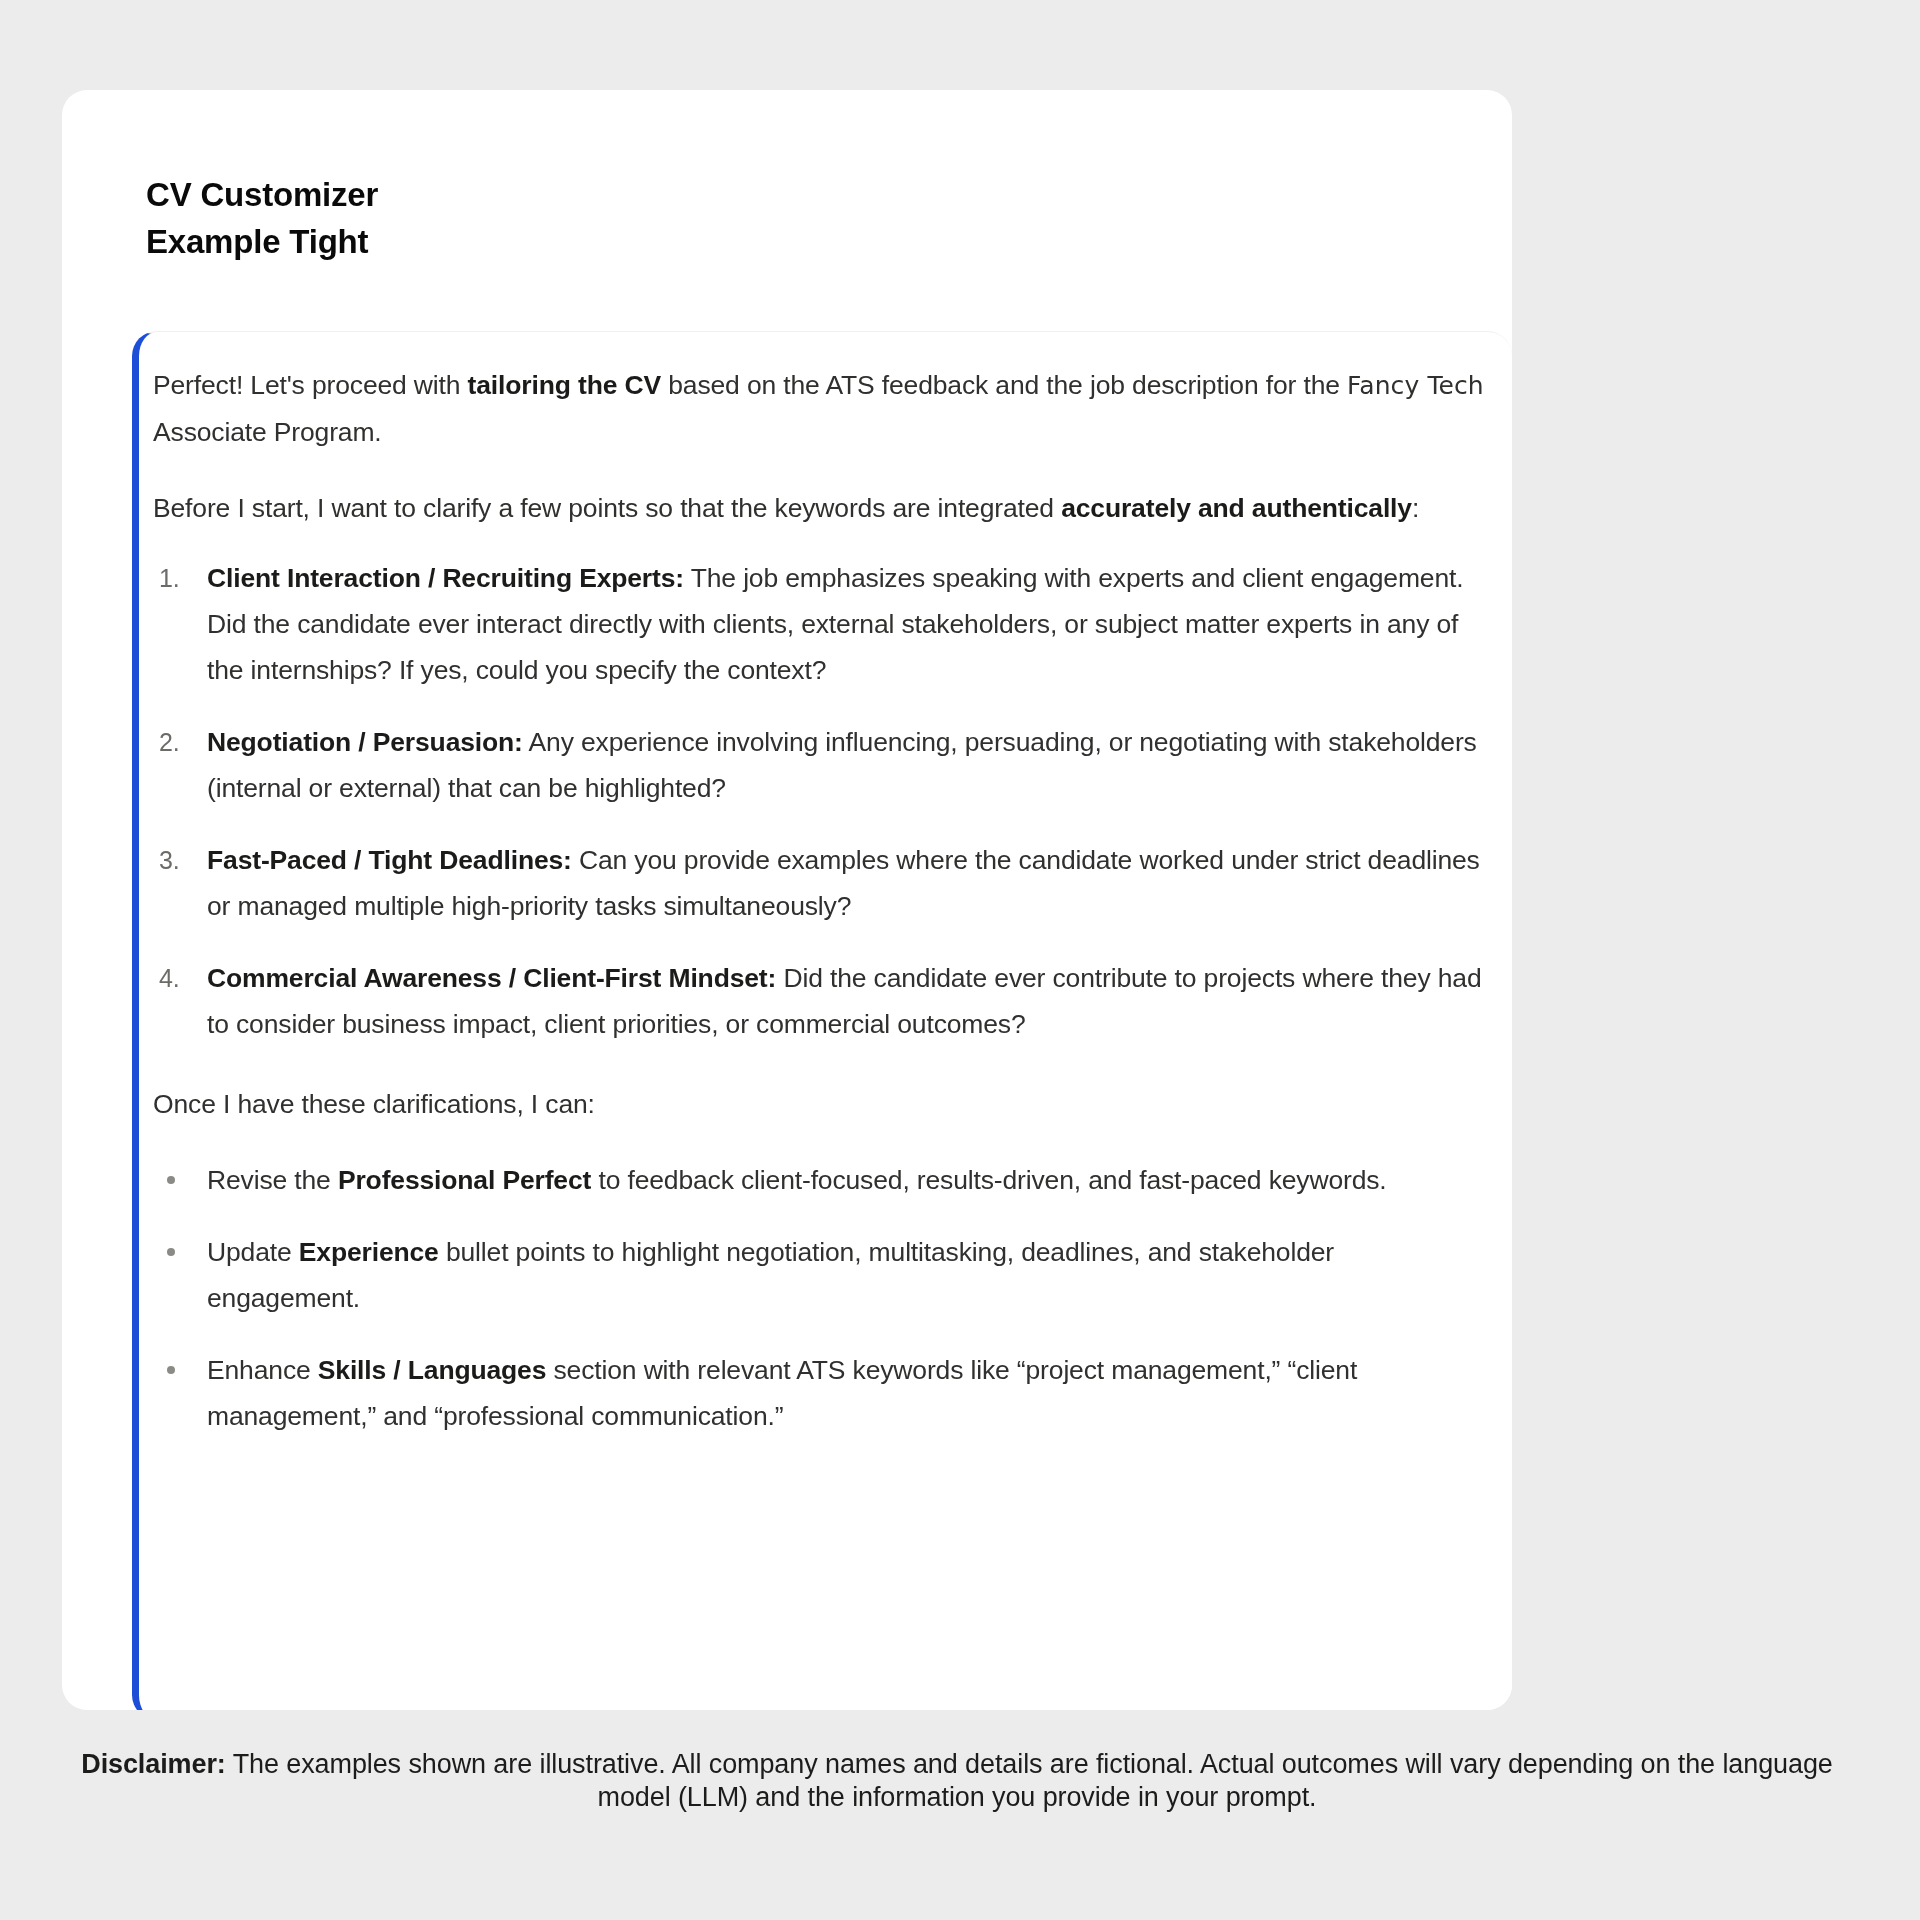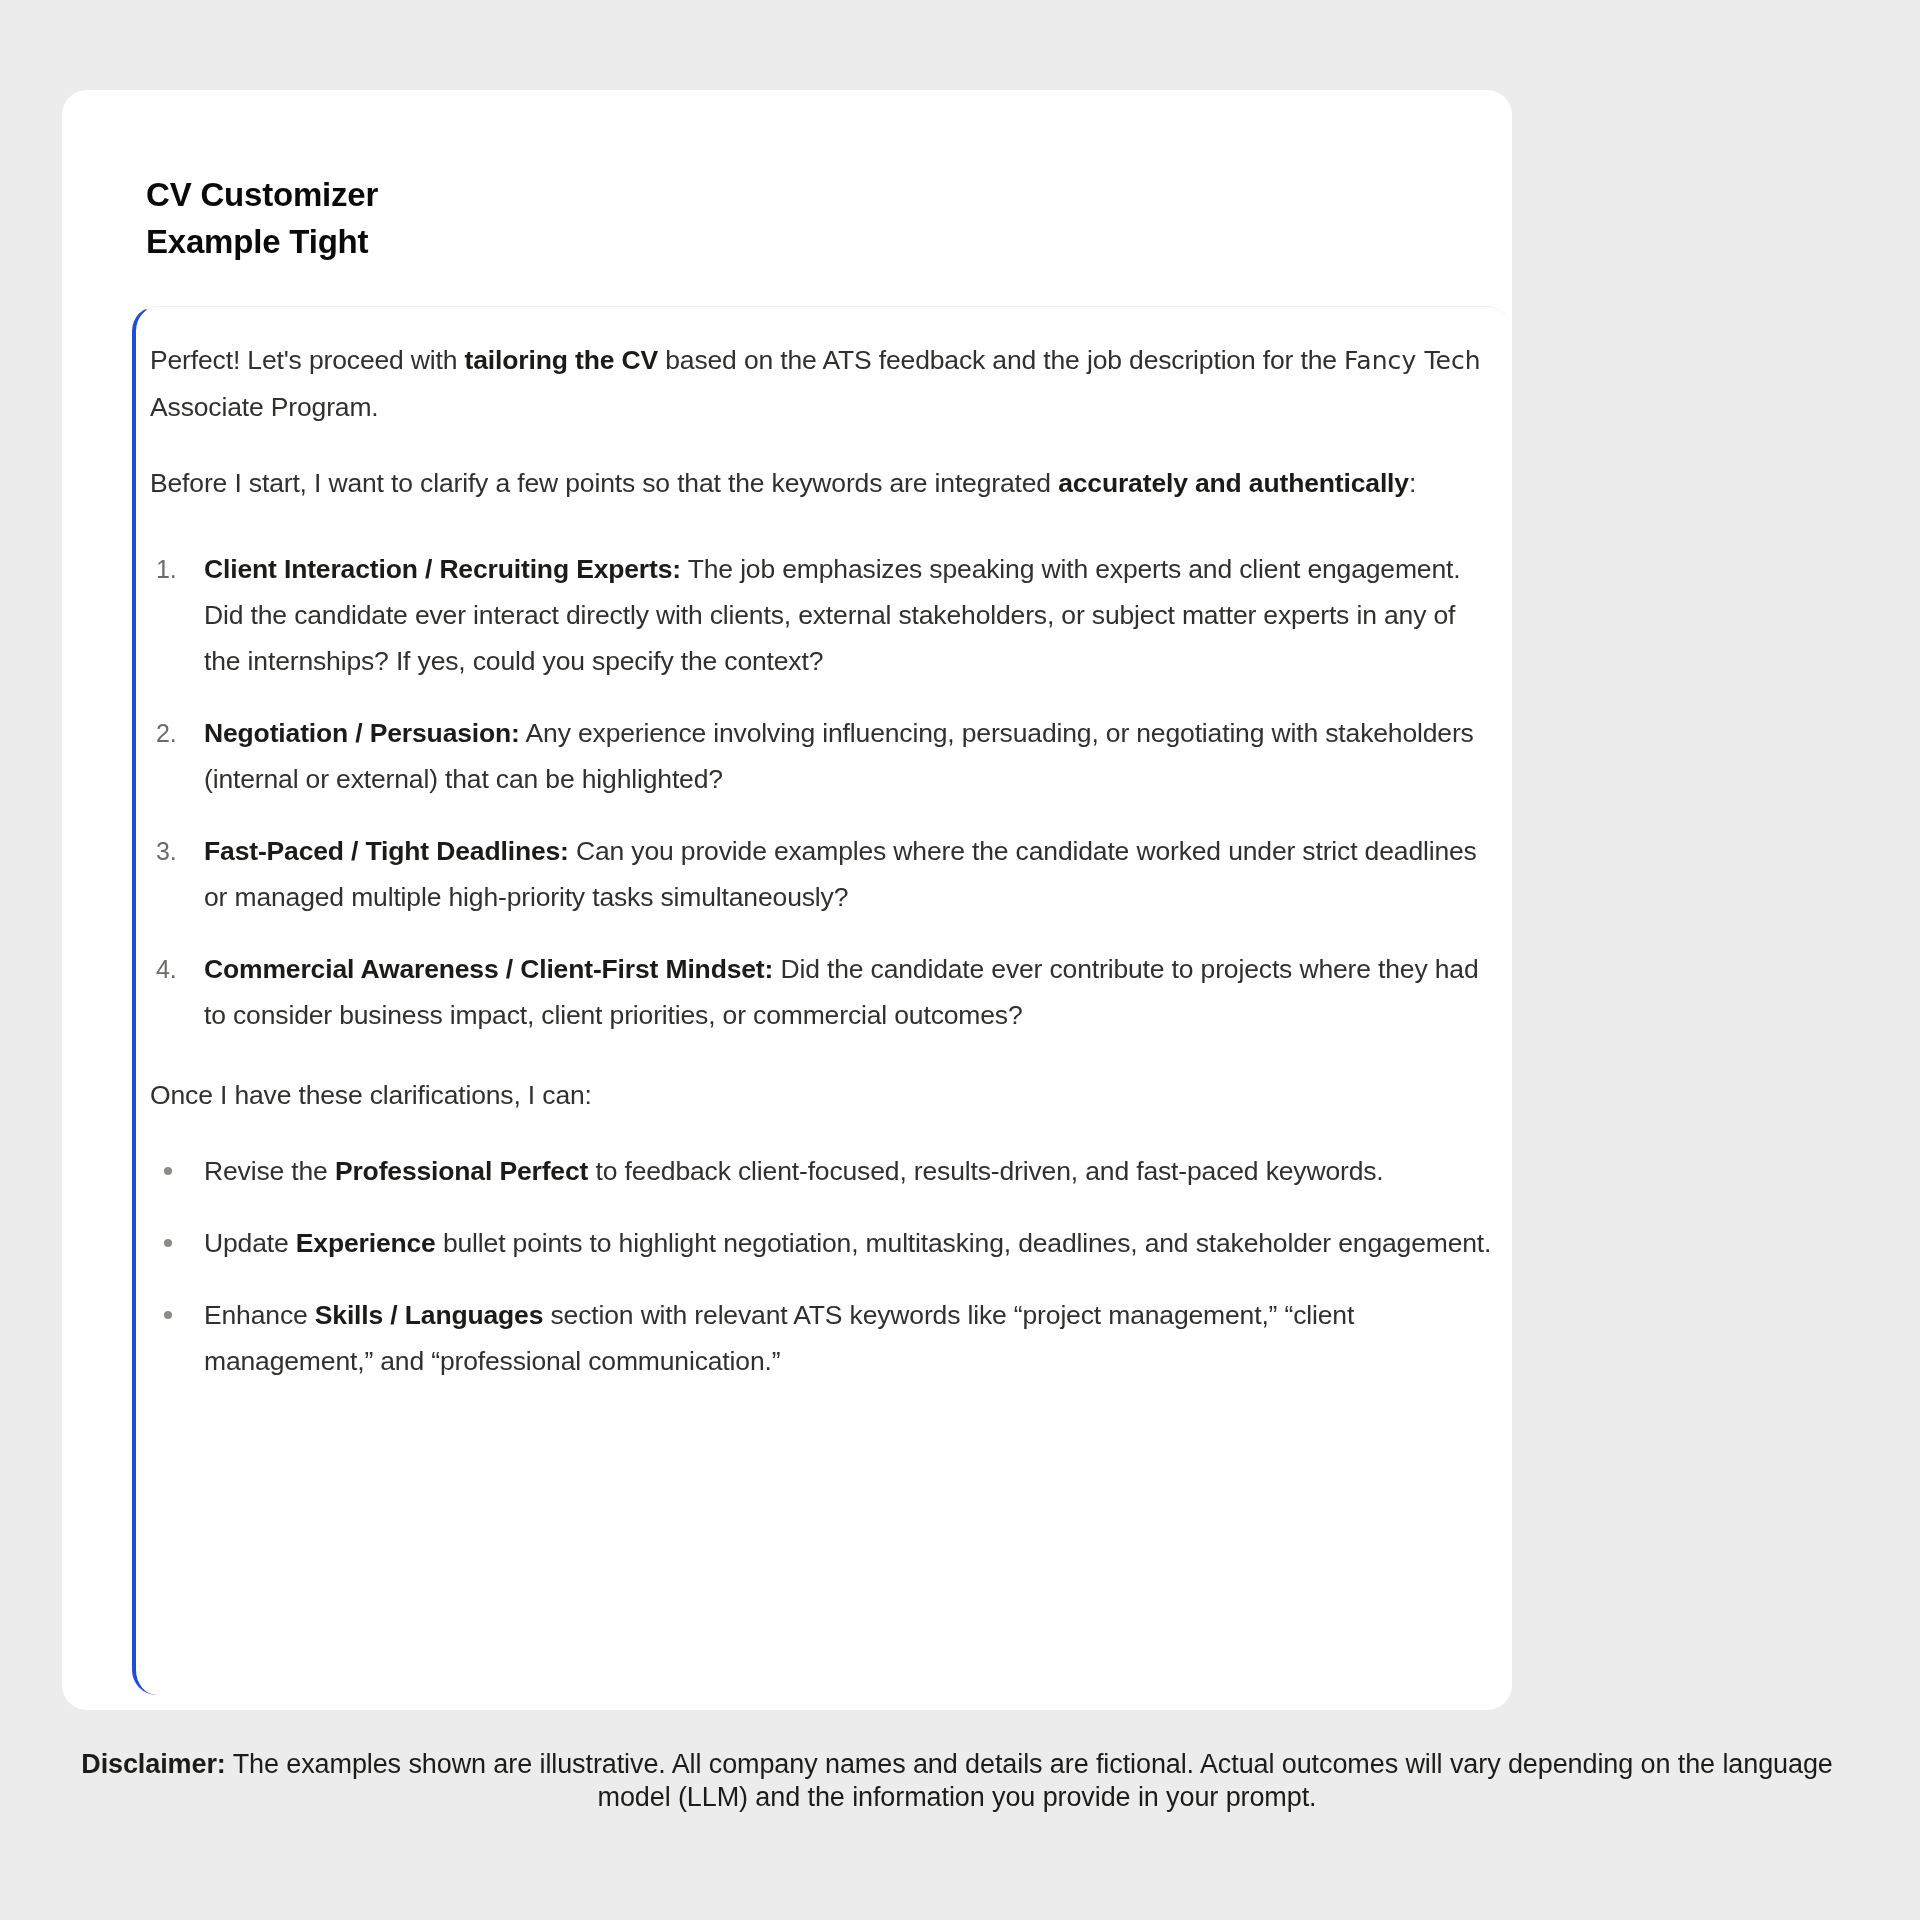--- a/index.html
+++ b/index.html
@@ -43,45 +43,45 @@
     line-height: 1.42;
     font-weight: bold;
     color: #0a0a0a;
     letter-spacing: -0.2px;
   }
 
   
   .shot {
     position: absolute;
     left: 70px;
-    top: 216px;
+    top: 241px;
     width: 1380px;
     height: 1389px;
     background: #ffffff;
-    border-left: 4px solid #1d4ed8;
+    border-left: 7px solid #1d4ed8;
     border-top: 1px solid #f0f0f0;
     overflow: hidden;
   }
 
   .shot-inner {
     position: absolute;
     left: 14px;
     top: 30px;
     right: 0;
     padding-right: 20px;
     font-size: 26.5px;
     line-height: 46px;
     color: #30302e;
     letter-spacing: -0.15px;
   }
 
   .shot-inner b { font-weight: bold; color: #1b1b19; }
 
   p.para { margin: 0 0 30px 0; }
-  p.para.tight { margin-bottom: 40px; }
+  p.para.tight { margin-bottom: 24px; }
 
   
   .swap {
     font-family: "DejaVu Sans", sans-serif;
     font-size: 25px;
     letter-spacing: 0.1px;
     color: #30302e;
   }
 
   

